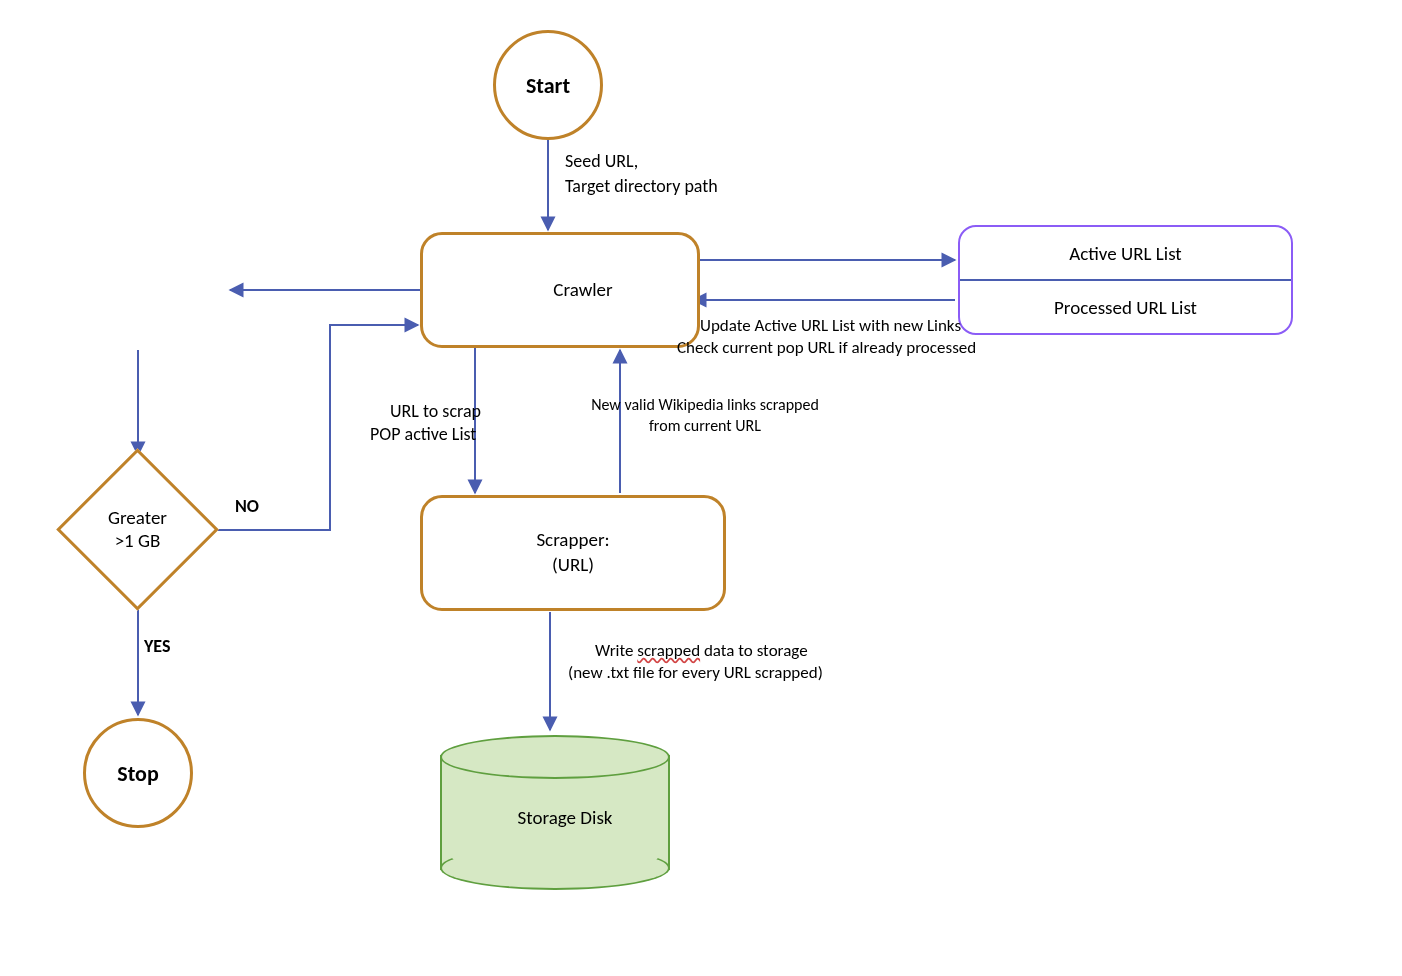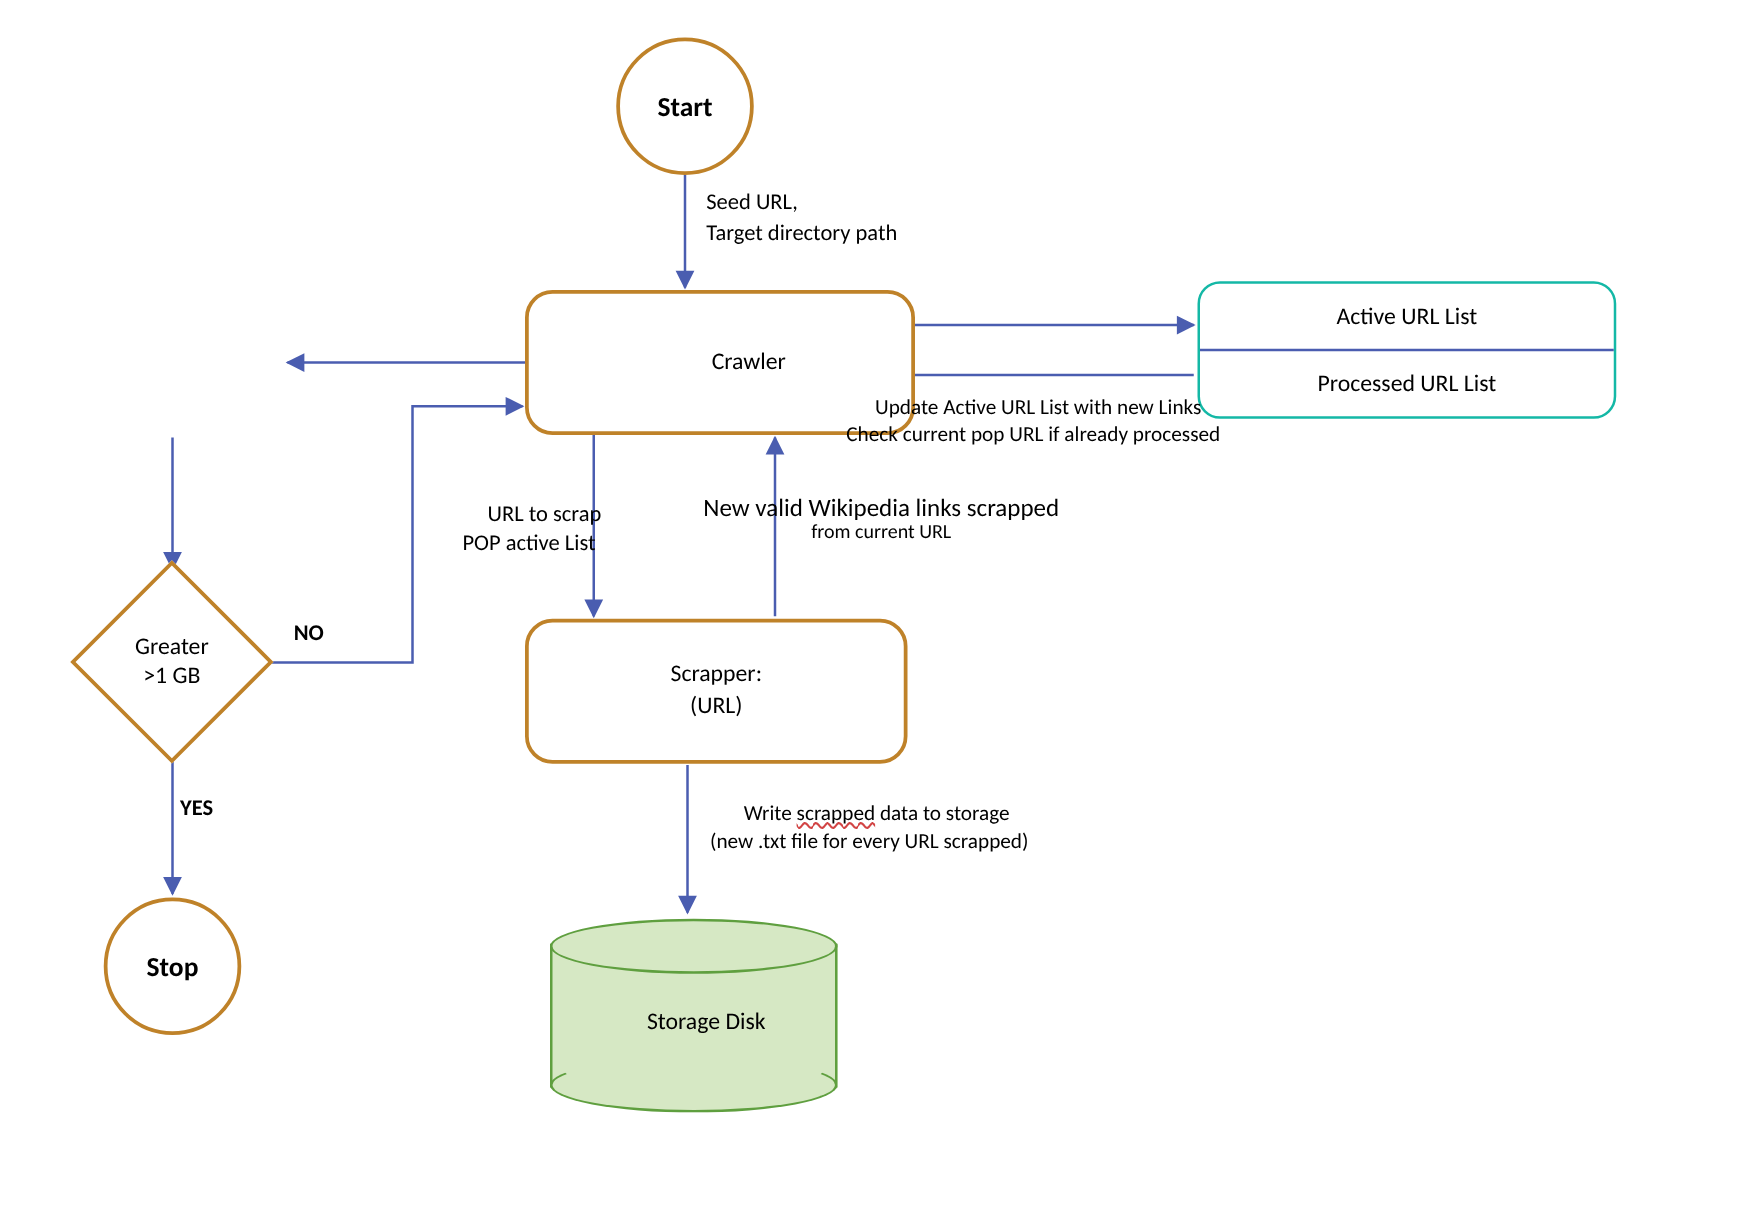--- a/index.html
+++ b/index.html
@@ -51,21 +51,21 @@
   }
   .diamond-label {
     position: absolute;
     top: 0; left: 0; right: 0; bottom: 0;
     display: flex; align-items: center; justify-content: center;
     text-align: center;
     font-size: 19px;
     line-height: 1.2;
   }
   .listbox {
-    border: 2px solid #14b8a6;
+    border: 2px solid #8b5cf6;
     border-radius: 18px;
     background: #fff;
     flex-direction: column;
     font-size: 19px;
   }
   .listbox .half {
     flex: 1;
     width: 100%;
     display: flex; align-items: center; justify-content: center;
   }
@@ -154,21 +154,21 @@
       <line x1="690" y1="260" x2="955" y2="260" marker-end="url(#arr)"></line>
 
       <line x1="955" y1="300" x2="693" y2="300" marker-end="url(#arr)"></line>
 
       <line x1="550" y1="612" x2="550" y2="730" marker-end="url(#arr)"></line>
     </g>
   </svg>
 
   <div class="node circle" style="left:493px; top:30px; width:110px; height:110px;">Start</div>
 
-  <div class="node rrect" style="left:420px; top:232px; width:312px; height:116px;padding-left:46px;">Crawler</div>
+  <div class="node rrect" style="left:420px; top:232px; width:280px; height:116px;padding-left:46px;">Crawler</div>
 
 
   <div class="diamond-wrap" style="left:80px; top:472px; width:115px; height:115px;">
     <div class="diamond"></div>
     <div class="diamond-label" style="white-space:pre-line;">Greater
 &gt;1 GB</div>
   </div>
 
   <div class="node circle" style="left:83px; top:718px; width:110px; height:110px;">Stop</div>
 
@@ -191,21 +191,21 @@
       <div class="cyl-label">Storage Disk</div>
     </div>
   </div>
 
   <div class="anno" style="left:565px; top:150px;">Seed URL,</div>
   <div class="anno" style="left:565px; top:175px;">Target directory path</div>
 
   <div class="anno" style="left:390px; top:400px;">URL to scrap</div>
   <div class="anno" style="left:370px; top:423px;">POP active List</div>
 
-  <div class="anno" style="left:555px; top:395px; font-size:20px; text-align:center; width:300px;">New valid Wikipedia links scrapped</div>
+  <div class="anno" style="left:555px; top:395px; font-size:16px; text-align:center; width:300px;">New valid Wikipedia links scrapped</div>
   <div class="anno" style="left:555px; top:416px; font-size:16px; text-align:center; width:300px;">from current URL</div>
 
   <div class="anno" style="left:700px; top:315px; font-size:17px;">Update Active URL List with new Links</div>
   <div class="anno" style="left:677px; top:337px; font-size:17px;">Check current pop URL if already processed</div>
 
   <div class="anno" style="left:595px; top:640px; font-size:17px;text-align:right;">
     <span>Write </span><span class="squig">scrapped</span><span> data to storage</span>
   </div>
   <div class="anno" style="left:568px; top:662px; font-size:17px;">(new .txt file for every URL scrapped)</div>
 

